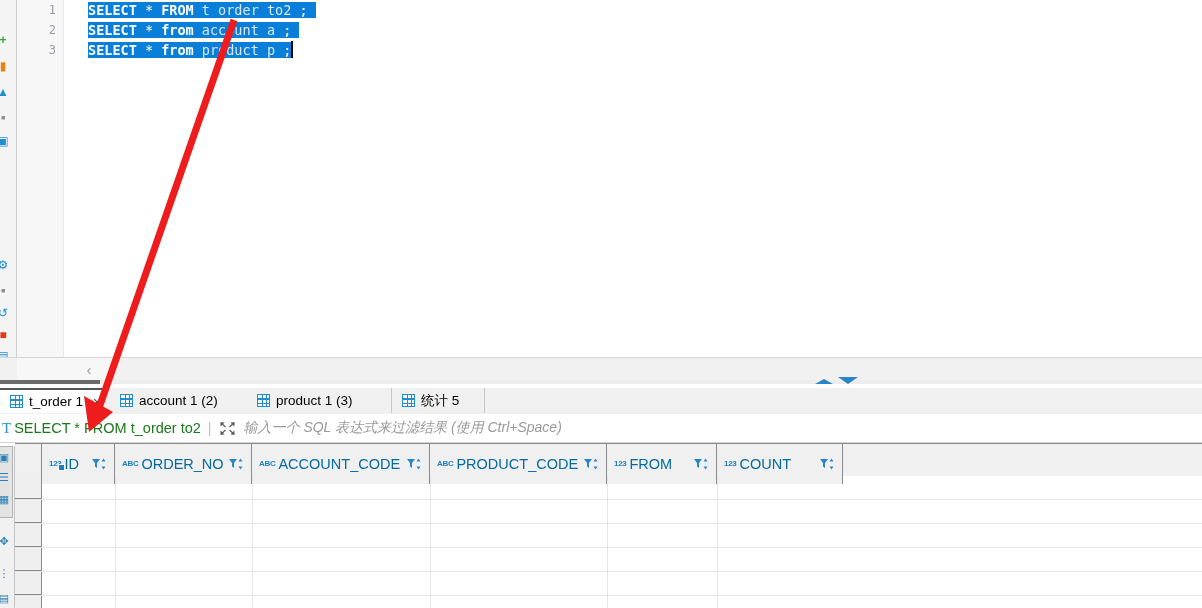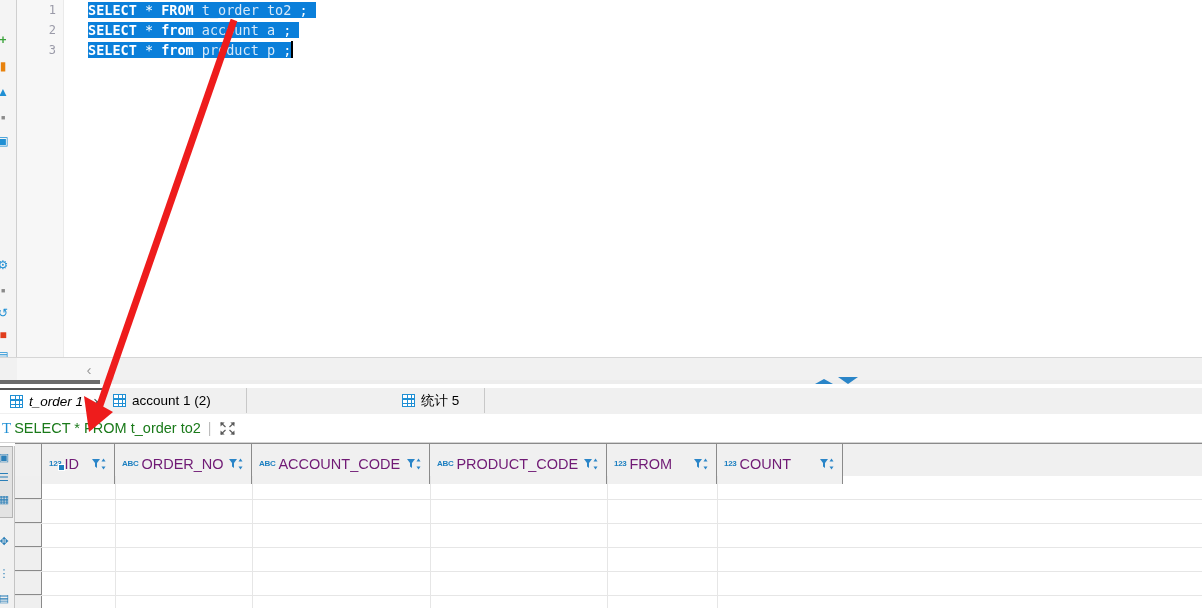--- a/index.html
+++ b/index.html
@@ -174,21 +174,20 @@
     gap: 6px;
     padding: 0 10px;
     box-sizing: border-box;
     border-right: 1px solid #c8c8c8;
     font-size: 13.5px;
     white-space: nowrap;
   }
   .tab.active {
     background: #ffffff;
     border-top: 2px solid #555555;
-    font-style: italic;
   }
   .tab.idle { background: #f0f0f0; }
   .grid-icon {
     display: inline-block;
     width: 13px; height: 13px;
     box-sizing: border-box;
     border: 1.5px solid #1f8fd4;
     background:
       linear-gradient(to right, transparent 4px, #1f8fd4 4px, #1f8fd4 5.2px, transparent 5.2px),
       linear-gradient(to right, transparent 8px, #1f8fd4 8px, #1f8fd4 9.2px, transparent 9.2px),
@@ -319,21 +318,21 @@
     position: absolute;
     left: 9px; top: 4px;
     width: 7px; height: 7px;
     background: #1c7fc0;
     border: 1px solid #ffffff;
     box-sizing: border-box;
   }
   .hlabel {
     flex: 1 1 auto;
     font-size: 14.5px;
-    color: #701a75;
+    color: #0369a1;
     white-space: nowrap;
     overflow: hidden;
   }
   .hsort {
     flex: 0 0 auto;
     margin: 0 7px 0 4px;
     width: 16px; height: 14px;
     position: relative;
   }
   .hsort svg { display: block; }
@@ -440,25 +439,29 @@
 </div>
 
 <div id="tabbar">
 
   <div class="tab active" style="left:0px;width:103px;">
     <span class="grid-icon"></span>
     <span>t_order 1</span>
     <span class="tab-close">×</span>
   </div>
 
-  <div class="tab idle" style="left:103px;width:144px;">
+  <div class="tab idle" style="left:110px;width:144px;">
     <span class="grid-icon"></span>
     <span>account 1 (2)</span>
   </div>
 
+  <div class="tab idle" style="left:247px;width:145px;">
+    <span class="grid-icon"></span>
+    <span>product 1 (3)</span>
+  </div>
 
   <div class="tab idle" style="left:392px;width:93px;">
     <span class="grid-icon"></span>
     <span>统计 5</span>
   </div>
 </div>
 
 <div id="filterbar">
   <span id="filter-t">T</span>
   <span id="filter-query">SELECT * FROM t_order to2</span>
@@ -472,20 +475,21 @@
           <path d="M10.5 9 L15 13.2"></path>
       </g>
       <g fill="#5b5b5b">
         <path d="M1.4 1.2 L5.6 1.4 L1.6 5.4 Z"></path>
         <path d="M15.6 1.2 L11.4 1.4 L15.4 5.4 Z"></path>
         <path d="M1.4 13.8 L5.6 13.6 L1.6 9.6 Z"></path>
         <path d="M15.6 13.8 L11.4 13.6 L15.4 9.6 Z"></path>
       </g>
     </svg>
   </span>
+  <span id="filter-placeholder">输入一个 SQL 表达式来过滤结果 (使用 Ctrl+Space)</span>
 </div>
 
 <div id="grid-vtabs">
   <div class="vtab-active"></div>
   <div class="vglyph" style="top:4px">▣</div>
   <div class="vglyph" style="top:24px" style2="">☰</div>
   <div class="vglyph" style="top:46px">▦</div>
   <div class="vglyph" style="top:88px">✥</div>
   <div class="vglyph" style="top:120px">⋮</div>
   <div class="vglyph" style="top:145px">▤</div>

